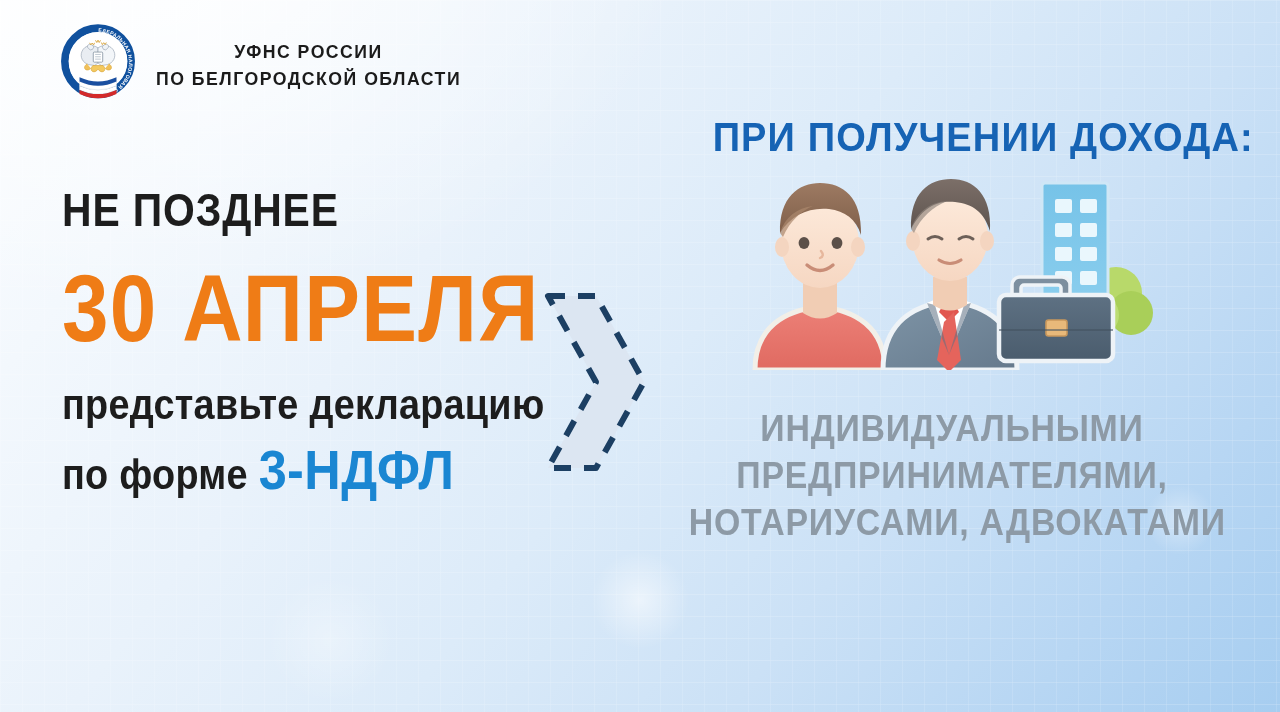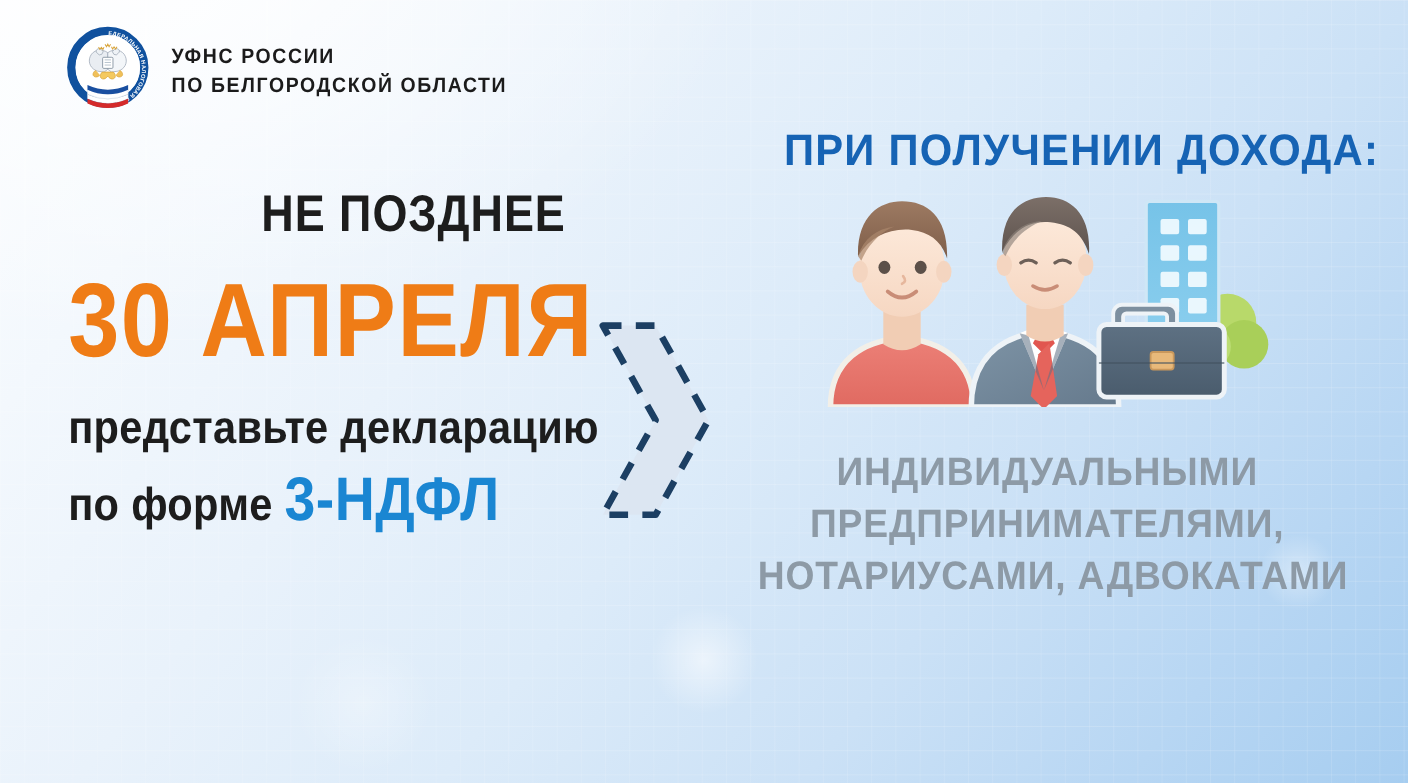--- a/index.html
+++ b/index.html
@@ -46,34 +46,35 @@
 
   
   #brand {
     position:absolute; left:56px; top:21px;
     display:flex; align-items:center; gap:16px;
   }
   #emblem { width:84px; height:84px; display:block; }
   #brand-text {
     display:flex; flex-direction:column; gap:5px;
     padding-top:4px;
+    text-align:center;
   }
   .brand-line {
     font-family:"Liberation Sans Narrow","Liberation Sans", sans-serif;
     font-weight:700;
     font-size:19px;
     letter-spacing:1.6px;
     color:#1b1b1b;
     white-space:nowrap;
     transform:scaleX(.93);
     transform-origin:left center;
   }
 
   
-  #left-block { position:absolute; left:62px; top:170px; width:520px;text-align:right; }
+  #left-block { position:absolute; left:62px; top:186px; width:520px; }
 
   .cond {
     font-family:"Liberation Sans Narrow","Liberation Sans", sans-serif;
     font-weight:700;
     transform-origin:left center;
   }
 
   #line-ne-pozdnee {
     font-size:47px;
     line-height:1;

